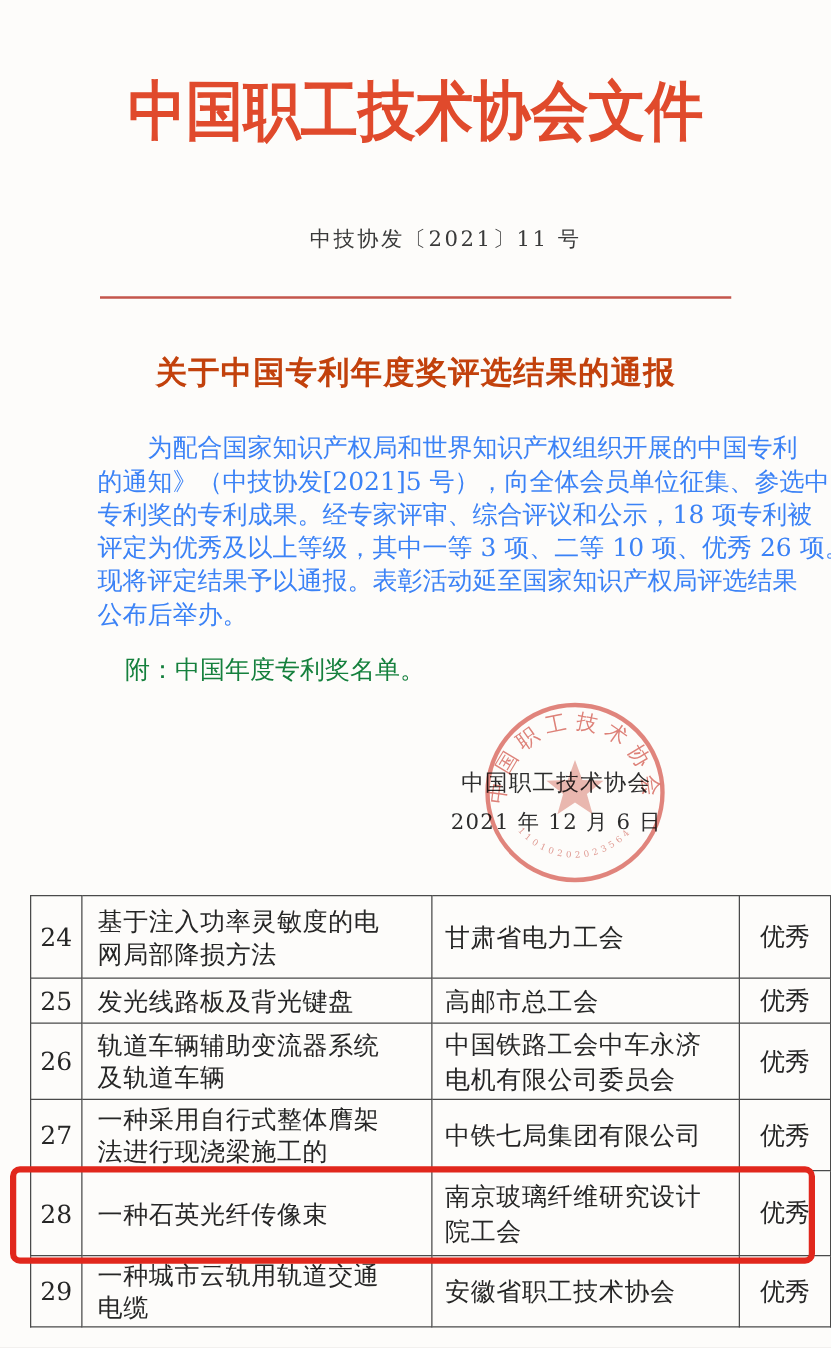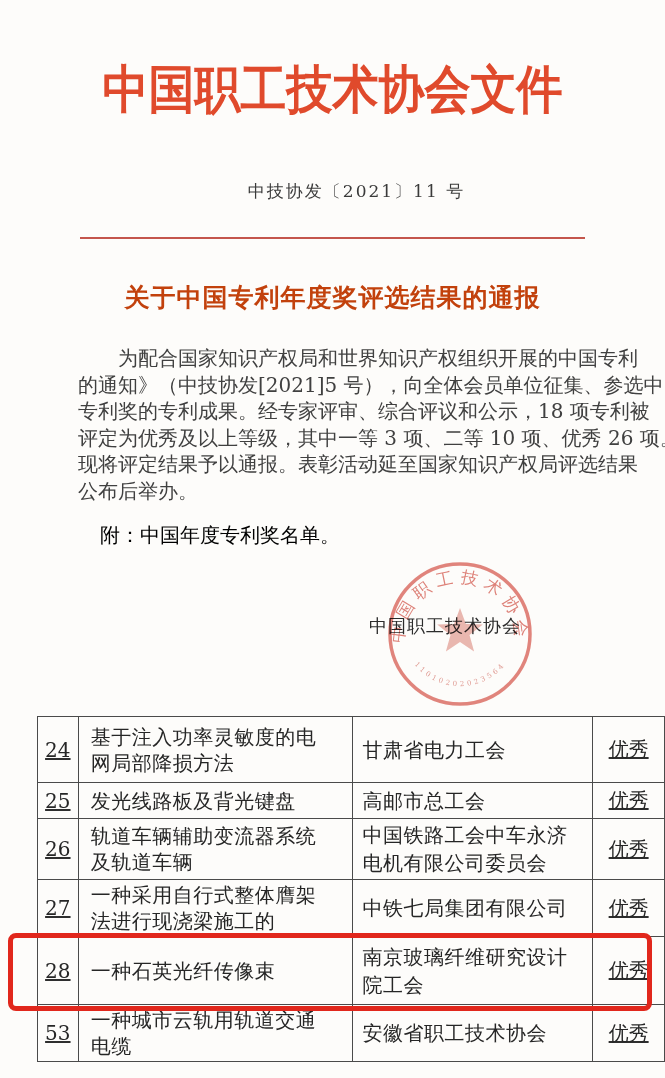--- a/index.html
+++ b/index.html
@@ -32,46 +32,46 @@
     position:absolute;top:237px;left:80px;width:505px;height:2px;
     background:#c4564c;
   }
   .doc-title{
     position:absolute;top:281px;left:0;width:665px;
     text-align:center;font-size:25px;font-weight:600;color:#c2410c;
     letter-spacing:1px;
   }
   .body-block{
     position:absolute;top:345px;left:78px;width:514px;
-    font-size:20px;color:#404040;
+    font-size:20px;color:#3b82f6;
   }
   .body-line{
     height:26.5px;line-height:26.5px;
     text-align:justify;text-align-last:justify;
     white-space:nowrap;
   }
   .body-line.first{text-indent:2em;}
   .body-line.last{text-align-last:left;}
   .attachment{
     position:absolute;top:522px;left:78px;width:514px;
-    font-size:20px;color:#000000;text-indent:1.1em;
+    font-size:20px;color:#15803d;text-indent:1.1em;
   }
   .signature{
     position:absolute;top:614px;left:350px;width:190px;
     text-align:center;color:#2c2c2c;z-index:1;
   }
   .signature .org{font-size:18px;letter-spacing:1px;}
   .signature .date{font-size:17px;margin-top:8px;letter-spacing:1px;}
   .seal{
     position:absolute;top:558px;left:384px;width:152px;height:152px;
     z-index:2;mix-blend-mode:multiply;opacity:.92;
   }
   .awards-table{
-    position:absolute;top:716px;left:37px;
-    border-collapse:collapse;table-layout:fixed;text-decoration:underline;
+    position:absolute;top:716px;left:24px;
+    border-collapse:collapse;table-layout:fixed;
   }
   .awards-table td{
     border:1.6px solid #4a4a4a;
     font-size:20px;color:#262626;
     vertical-align:middle;
     padding:2px 0;
   }
   .awards-table td.no{width:40px;text-align:center;font-family:"DejaVu Serif","Liberation Serif",serif;}
   .awards-table td.patent{width:267px;padding-left:12px;}
   .awards-table td.patent span{display:inline-block;max-width:232px;line-height:26px;letter-spacing:.5px;}
@@ -105,20 +105,21 @@
     <div class="body-line">专利奖的专利成果。经专家评审、综合评议和公示，18 项专利被</div>
     <div class="body-line">评定为优秀及以上等级，其中一等 3 项、二等 10 项、优秀 26 项。</div>
     <div class="body-line">现将评定结果予以通报。表彰活动延至国家知识产权局评选结果</div>
     <div class="body-line last">公布后举办。</div>
   </div>
 
   <div class="attachment">附：中国年度专利奖名单。</div>
 
   <div class="signature">
     <div class="org">中国职工技术协会</div>
+    <div class="date">2021 年 12 月 6 日</div>
   </div>
 
   <svg class="seal" viewBox="0 0 152 152" xmlns="http://www.w3.org/2000/svg">
     <circle cx="76" cy="76" r="70" fill="none" stroke="#dd6e64" stroke-width="3.5" opacity="0.9"></circle>
     <polygon opacity="0.75" fill="#e29a90" points="76,50 81.9,65.9 98.8,66.6 85.5,77.1 90.1,93.4 76,84 61.9,93.4 66.5,77.1 53.2,66.6 70.1,65.9"></polygon>
     <defs>
       <path id="sealTopArc" d="M 22,96 A 56 56 0 1 1 130,96" fill="none"></path>
       <path id="sealBottomArc" d="M 18,80 A 59 59 0 0 0 134,80" fill="none"></path>
     </defs>
     <text fill="#d96a60" font-size="17" letter-spacing="6" opacity="0.9">
@@ -155,21 +156,21 @@
         <td class="org"><span>中铁七局集团有限公司</span></td>
         <td class="grade">优秀</td>
       </tr>
       <tr class="r28">
         <td class="no">28</td>
         <td class="patent"><span>一种石英光纤传像束</span></td>
         <td class="org"><span>南京玻璃纤维研究设计院工会</span></td>
         <td class="grade">优秀</td>
       </tr>
       <tr class="r29">
-        <td class="no">53</td>
+        <td class="no">29</td>
         <td class="patent"><span>一种城市云轨用轨道交通电缆</span></td>
         <td class="org"><span>安徽省职工技术协会</span></td>
         <td class="grade">优秀</td>
       </tr>
     </tbody>
   </table>
 
   <div class="highlight-box"></div>
 
 </div>

